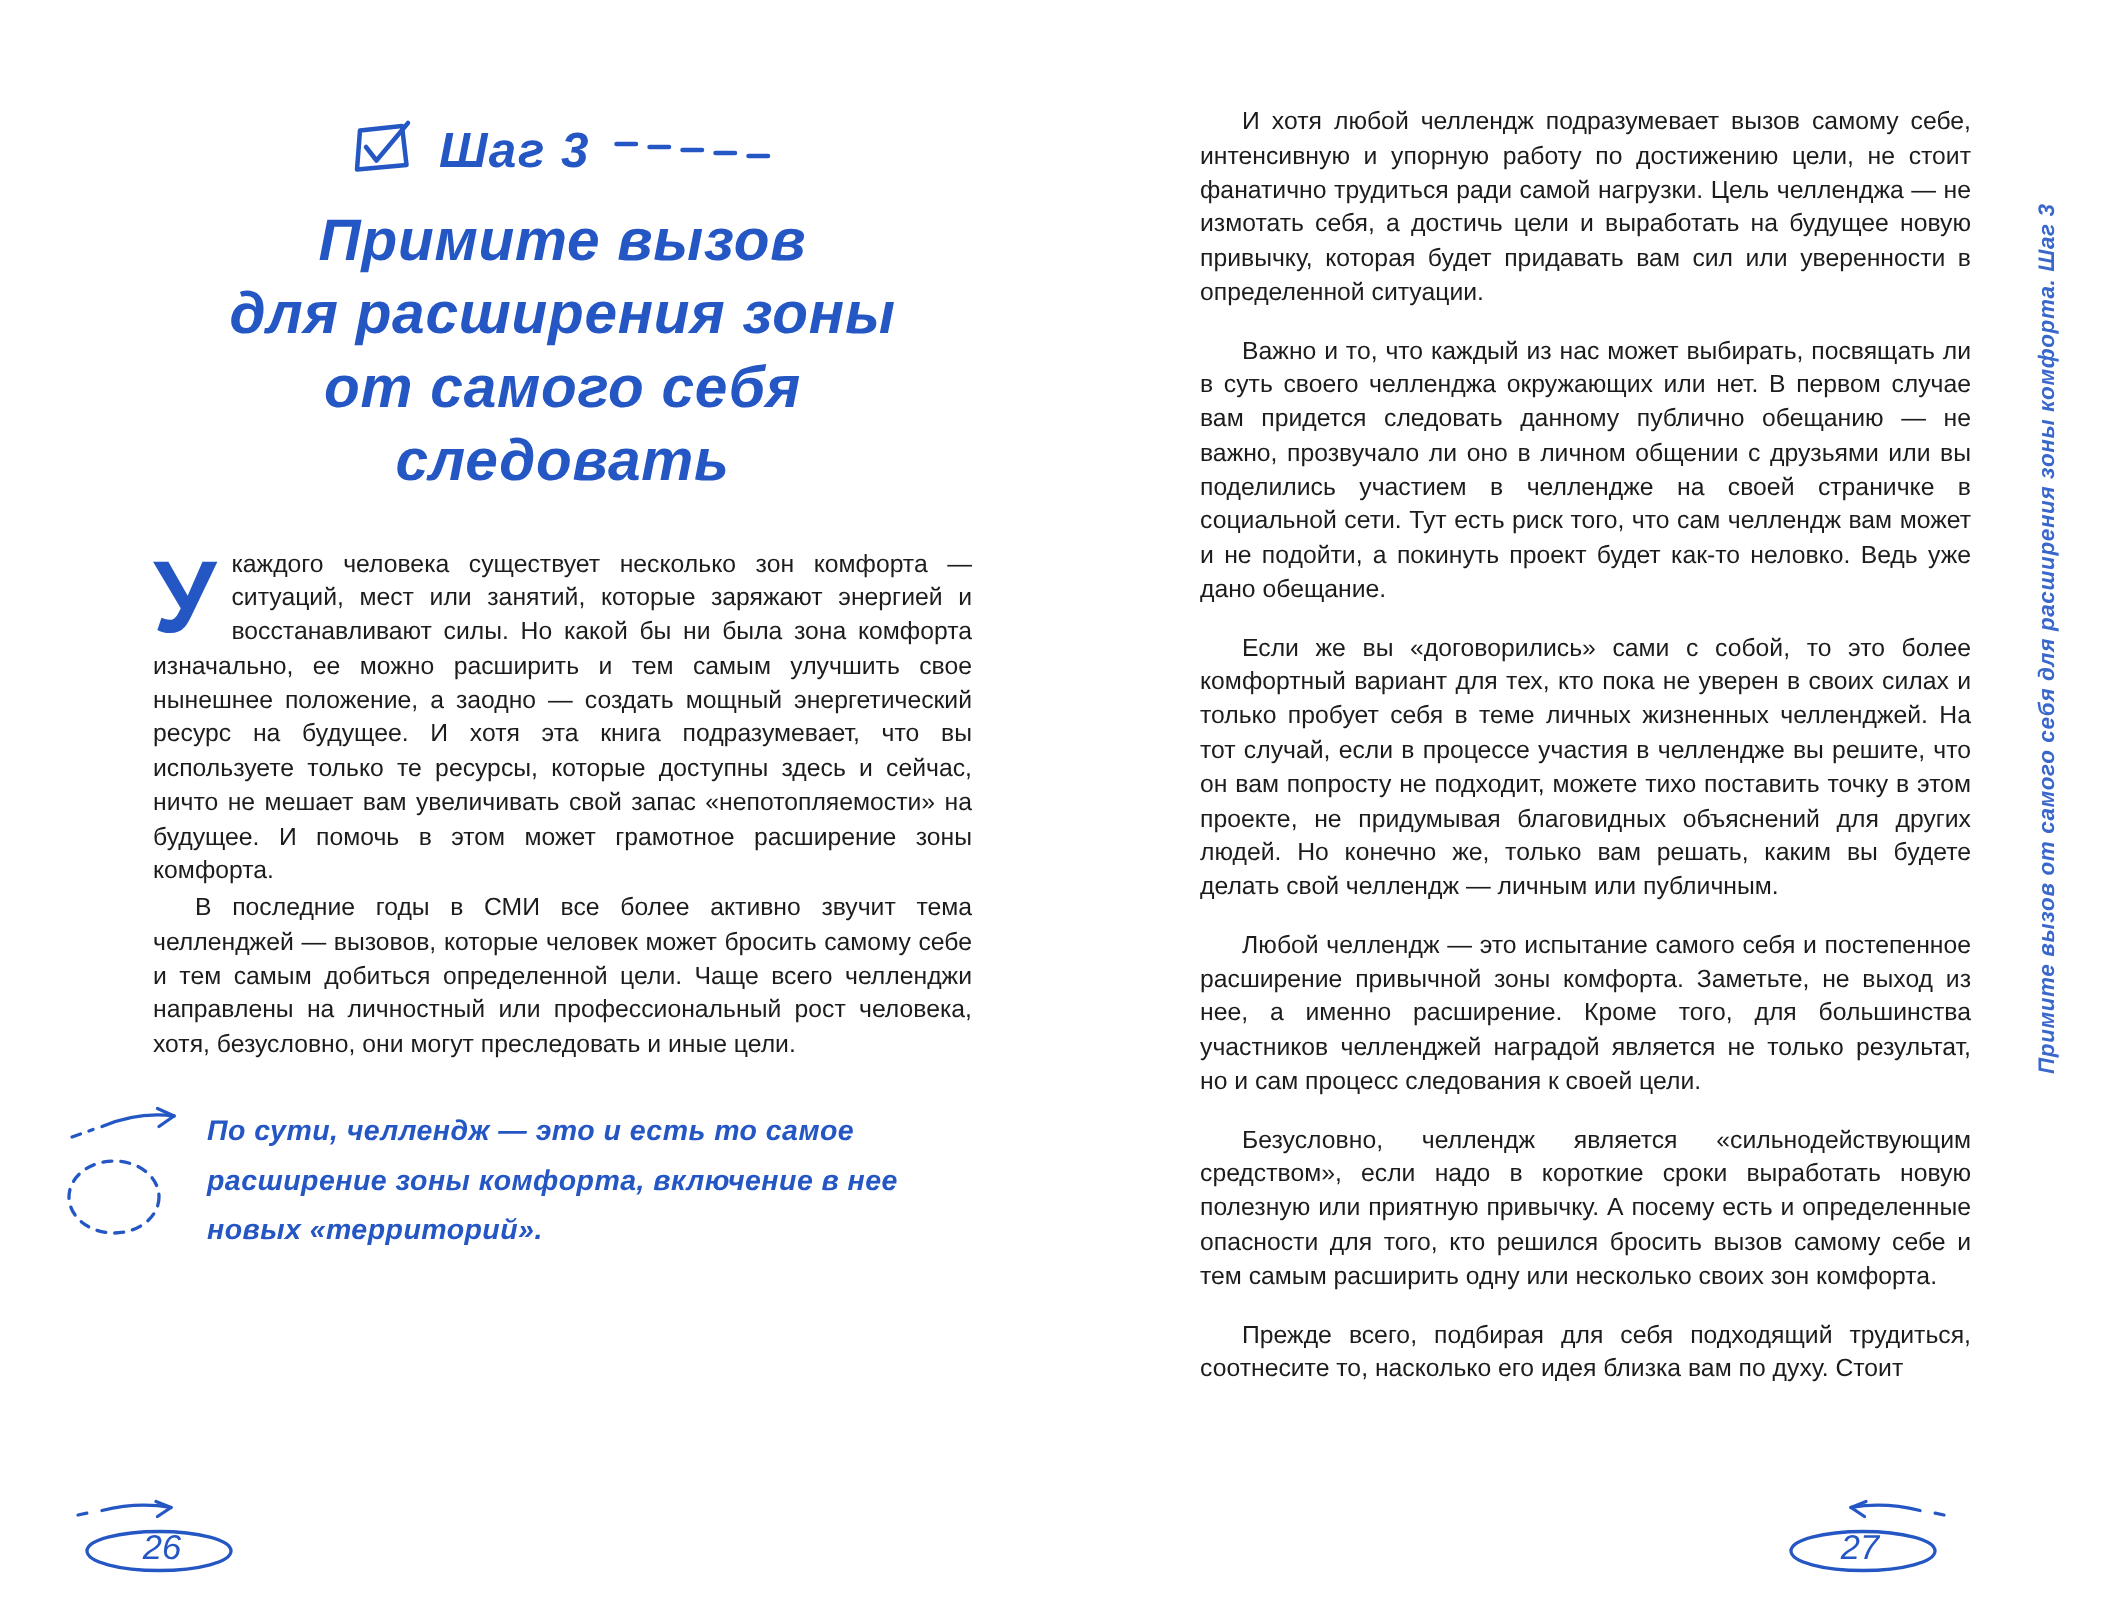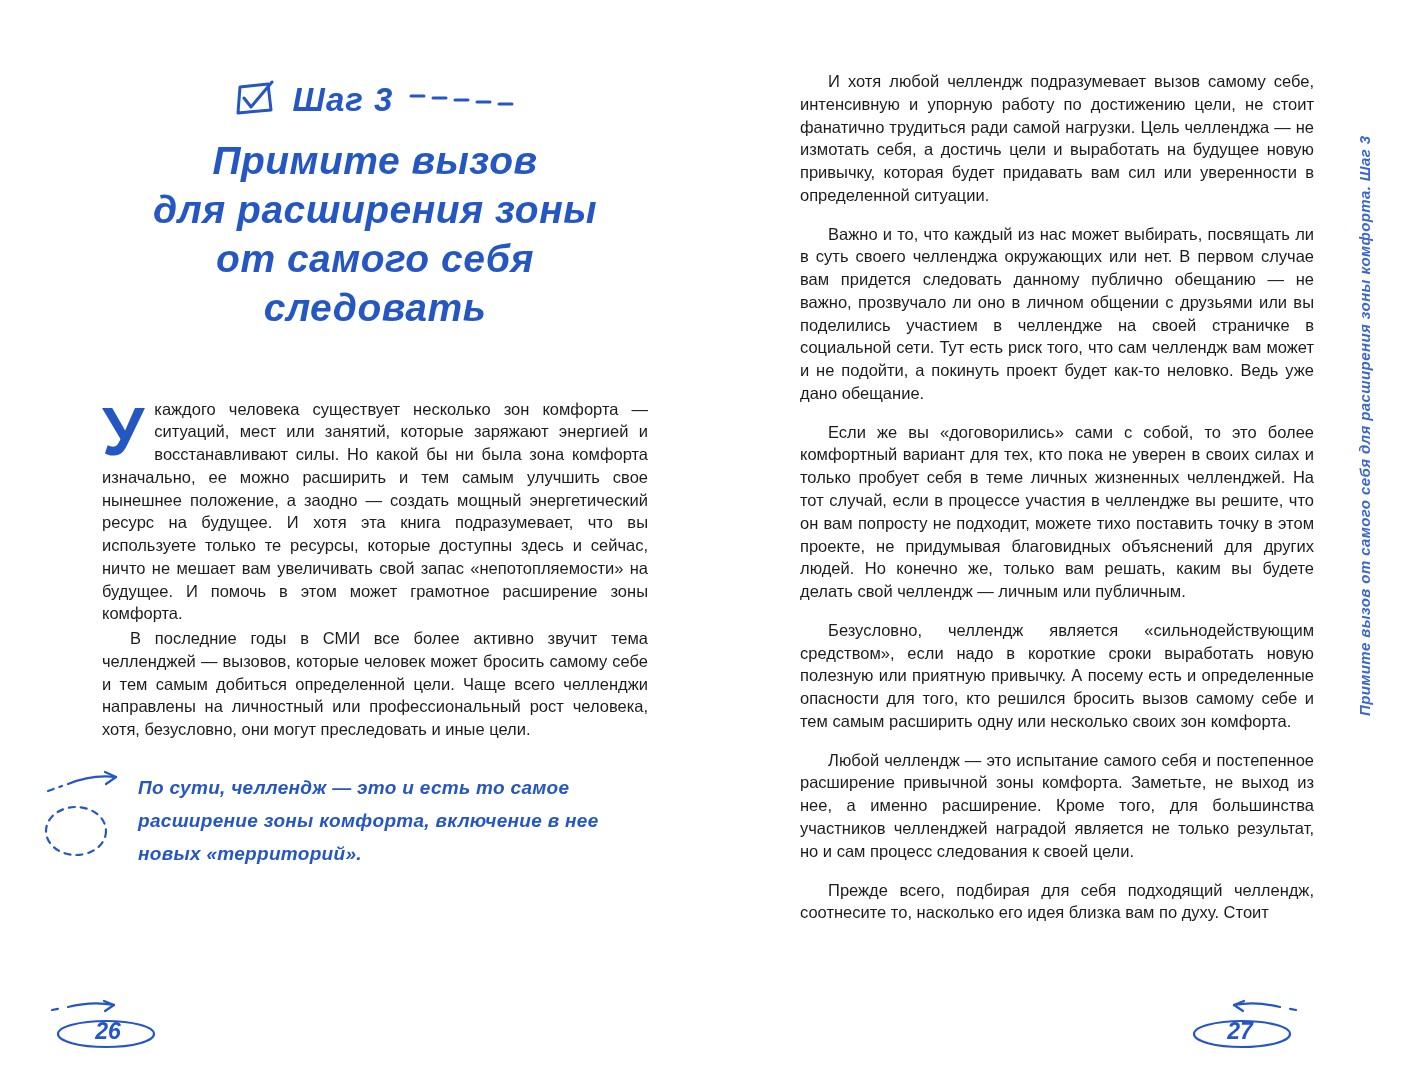--- a/index.html
+++ b/index.html
@@ -7,21 +7,21 @@
     width:1406px;height:1080px;background:#ffffff;
     font-family:"Liberation Sans", sans-serif;color:#1c1c1c;
     overflow:hidden;
   }
   .spread{position:relative;width:1406px;height:1080px;background:#fff;}
 
   
   .page-left{position:absolute;left:102px;top:78px;width:546px;}
   .step-header{display:flex;align-items:center;justify-content:center;gap:16px;margin-bottom:10px;}
   .step-label{font-size:33px;font-weight:700;font-style:italic;color:#2456c4;letter-spacing:1px;}
-  .title{margin:14px 0 65px;text-align:center;color:#2456c4;
+  .title{margin:14px 0 32px;text-align:center;color:#2456c4;
     font-size:39px;line-height:1.26;font-weight:700;font-style:italic;letter-spacing:.5px;}
   .title span{display:block;}
   p.body{font-size:16.5px;line-height:1.38;text-align:justify;margin:0;hyphens:auto;}
   p.body + p.body{margin-top:2px;}
   .indent{text-indent:1.7em;}
   .dropcap{float:left;font-size:68px;line-height:.82;padding:6px 10px 0 0;
     color:#2456c4;font-weight:700;}
   .note-row{position:relative;margin-top:30px;}
   .note-doodle{position:absolute;left:-62px;top:-6px;}
   .note{margin:0 0 0 36px;color:#2456c4;font-style:italic;font-weight:700;
@@ -38,21 +38,21 @@
     white-space:nowrap;color:#3a67cc;font-size:15px;font-style:italic;
     font-weight:700;letter-spacing:.4px;
   }
 
   
   .footer{position:absolute;width:120px;height:56px;}
   .footer-left{left:48px;top:998px;}
   .footer-right{left:1180px;top:998px;}
   .footer svg{position:absolute;left:0;top:0;}
   .page-num{position:absolute;left:0;top:20px;width:100%;text-align:center;
-    font-size:23px;font-weight:700;font-style:italic;color:#2456c4;}
+    font-size:23px;font-weight:400;font-style:italic;color:#2456c4;}
 
   svg .stroke{fill:none;stroke:#2456c4;stroke-width:3;stroke-linecap:round;stroke-linejoin:round;}
   svg .thin{fill:none;stroke:#2456c4;stroke-width:2.2;stroke-linecap:round;stroke-linejoin:round;}
   svg .dashed{stroke-dasharray:6 6;}
 </style>
 </head>
 <body>
 
 <div class="spread">
 
@@ -93,23 +93,23 @@
         <ellipse class="thin dashed" cx="36" cy="66" rx="30" ry="24"></ellipse>
       </svg>
       <p class="note">По сути, челлендж — это и есть то самое расширение зоны комфорта, включение в нее новых «территорий».</p>
     </div>
   </div>
 
   <div class="page-right">
     <p class="body indent">И хотя любой челлендж подразумевает вызов самому себе, интенсивную и упорную работу по достижению цели, не стоит фанатично трудиться ради самой нагрузки. Цель челленджа — не измотать себя, а достичь цели и выработать на будущее новую привычку, которая будет придавать вам сил или уверенности в определенной ситуации.</p>
     <p class="body indent">Важно и то, что каждый из нас может выбирать, посвящать ли в суть своего челленджа окружающих или нет. В первом случае вам придется следовать данному публично обещанию — не важно, прозвучало ли оно в личном общении с друзьями или вы поделились участием в челлендже на своей страничке в социальной сети. Тут есть риск того, что сам челлендж вам может и не подойти, а покинуть проект будет как-то неловко. Ведь уже дано обещание.</p>
     <p class="body indent">Если же вы «договорились» сами с собой, то это более комфортный вариант для тех, кто пока не уверен в своих силах и только пробует себя в теме личных жизненных челленджей. На тот случай, если в процессе участия в челлендже вы решите, что он вам попросту не подходит, можете тихо поставить точку в этом проекте, не придумывая благовидных объяснений для других людей. Но конечно же, только вам решать, каким вы будете делать свой челлендж — личным или публичным.</p>
+    <p class="body indent">Любой челлендж — это испытание самого себя и постепенное расширение привычной зоны комфорта. Заметьте, не выход из нее, а именно расширение. Кроме того, для большинства участников челленджей наградой является не только результат, но и сам процесс следования к своей цели.</p>
     <p class="body indent">Безусловно, челлендж является «сильнодействующим средством», если надо в короткие сроки выработать новую полезную или приятную привычку. А посему есть и определенные опасности для того, кто решился бросить вызов самому себе и тем самым расширить одну или несколько своих зон комфорта.</p>
-    <p class="body indent">Любой челлендж — это испытание самого себя и постепенное расширение привычной зоны комфорта. Заметьте, не выход из нее, а именно расширение. Кроме того, для большинства участников челленджей наградой является не только результат, но и сам процесс следования к своей цели.</p>
-    <p class="body indent">Прежде всего, подбирая для себя подходящий челлендж, соотнесите то, насколько его идея близка вам по духу. Стоит</p>
+    <p class="body indent">Прежде всего, подбирая для себя подходящий трудиться, соотнесите то, насколько его идея близка вам по духу. Стоит</p>
   </div>
 
   <div class="margin-title">Примите вызов от самого себя для расширения зоны комфорта. Шаг 3</div>
 
   <div class="footer footer-left">
     <svg width="120" height="56" viewBox="0 0 120 56">
       <path class="thin dashed" d="M4 12 l10 -2"></path>
       <path class="thin" d="M20 9 Q44 3 66 7"></path>
       <path class="thin" d="M66 7 l-10 -4"></path>
       <path class="thin" d="M66 7 l-9 6"></path>

